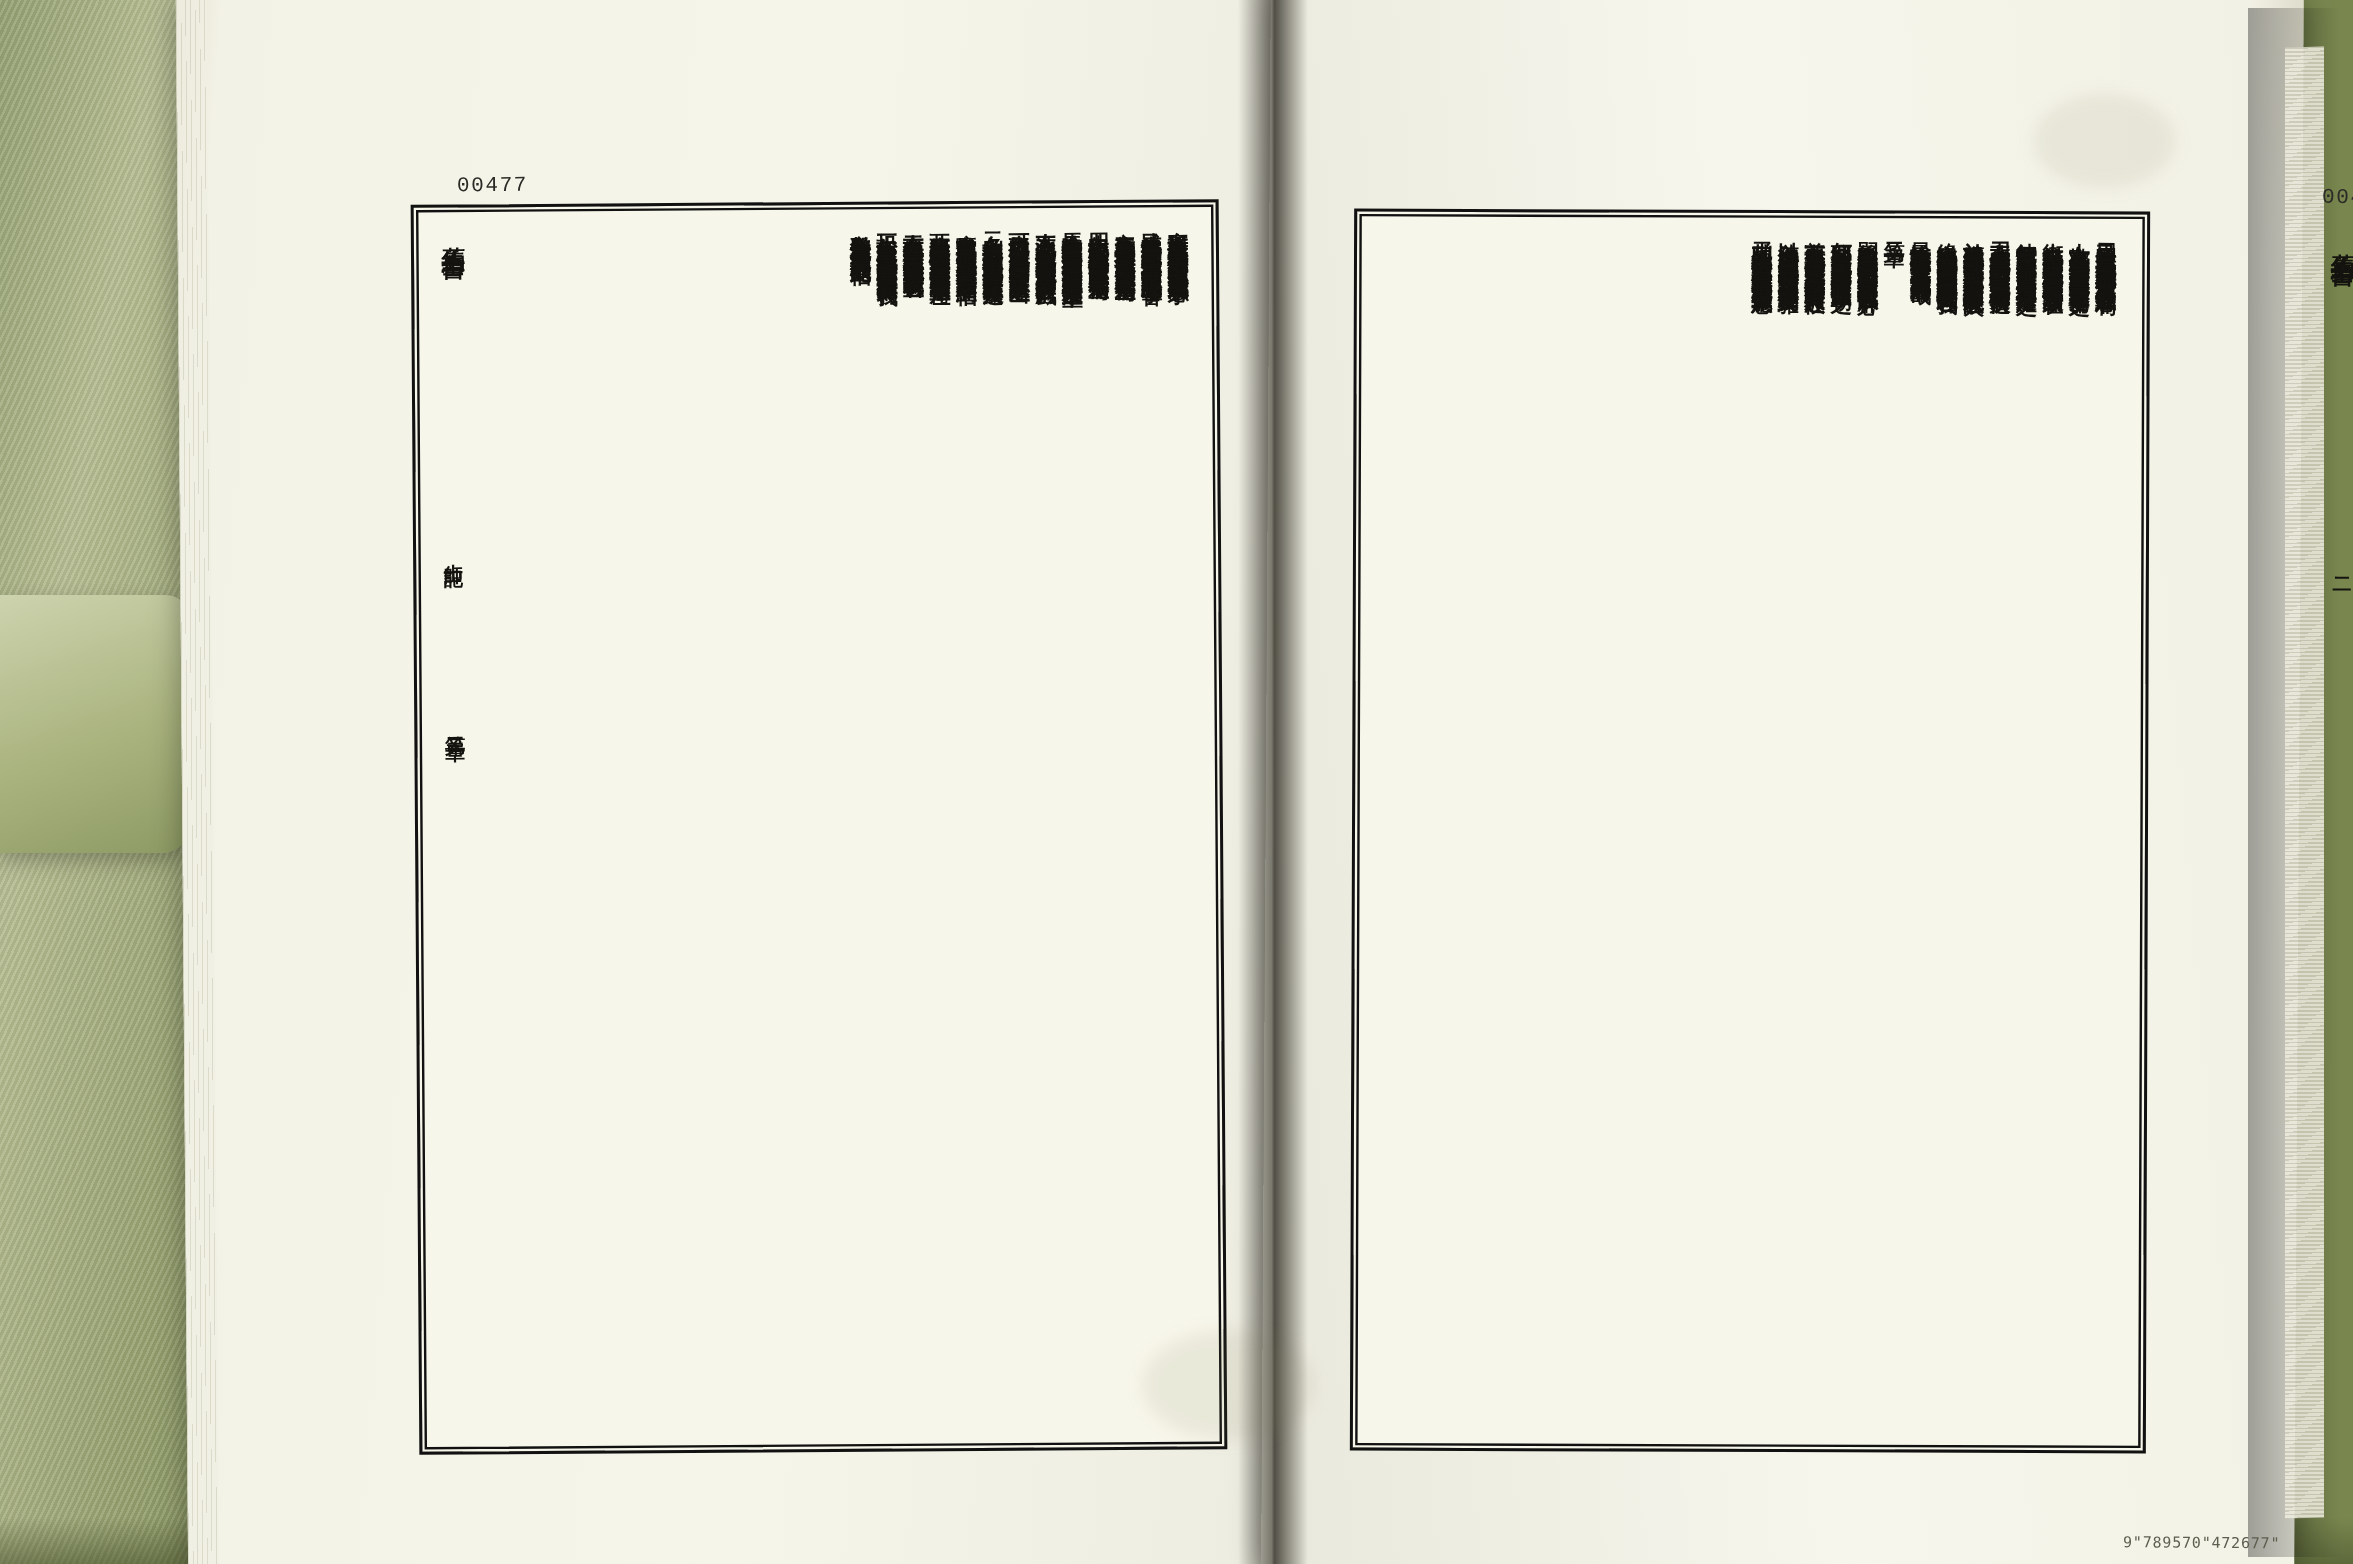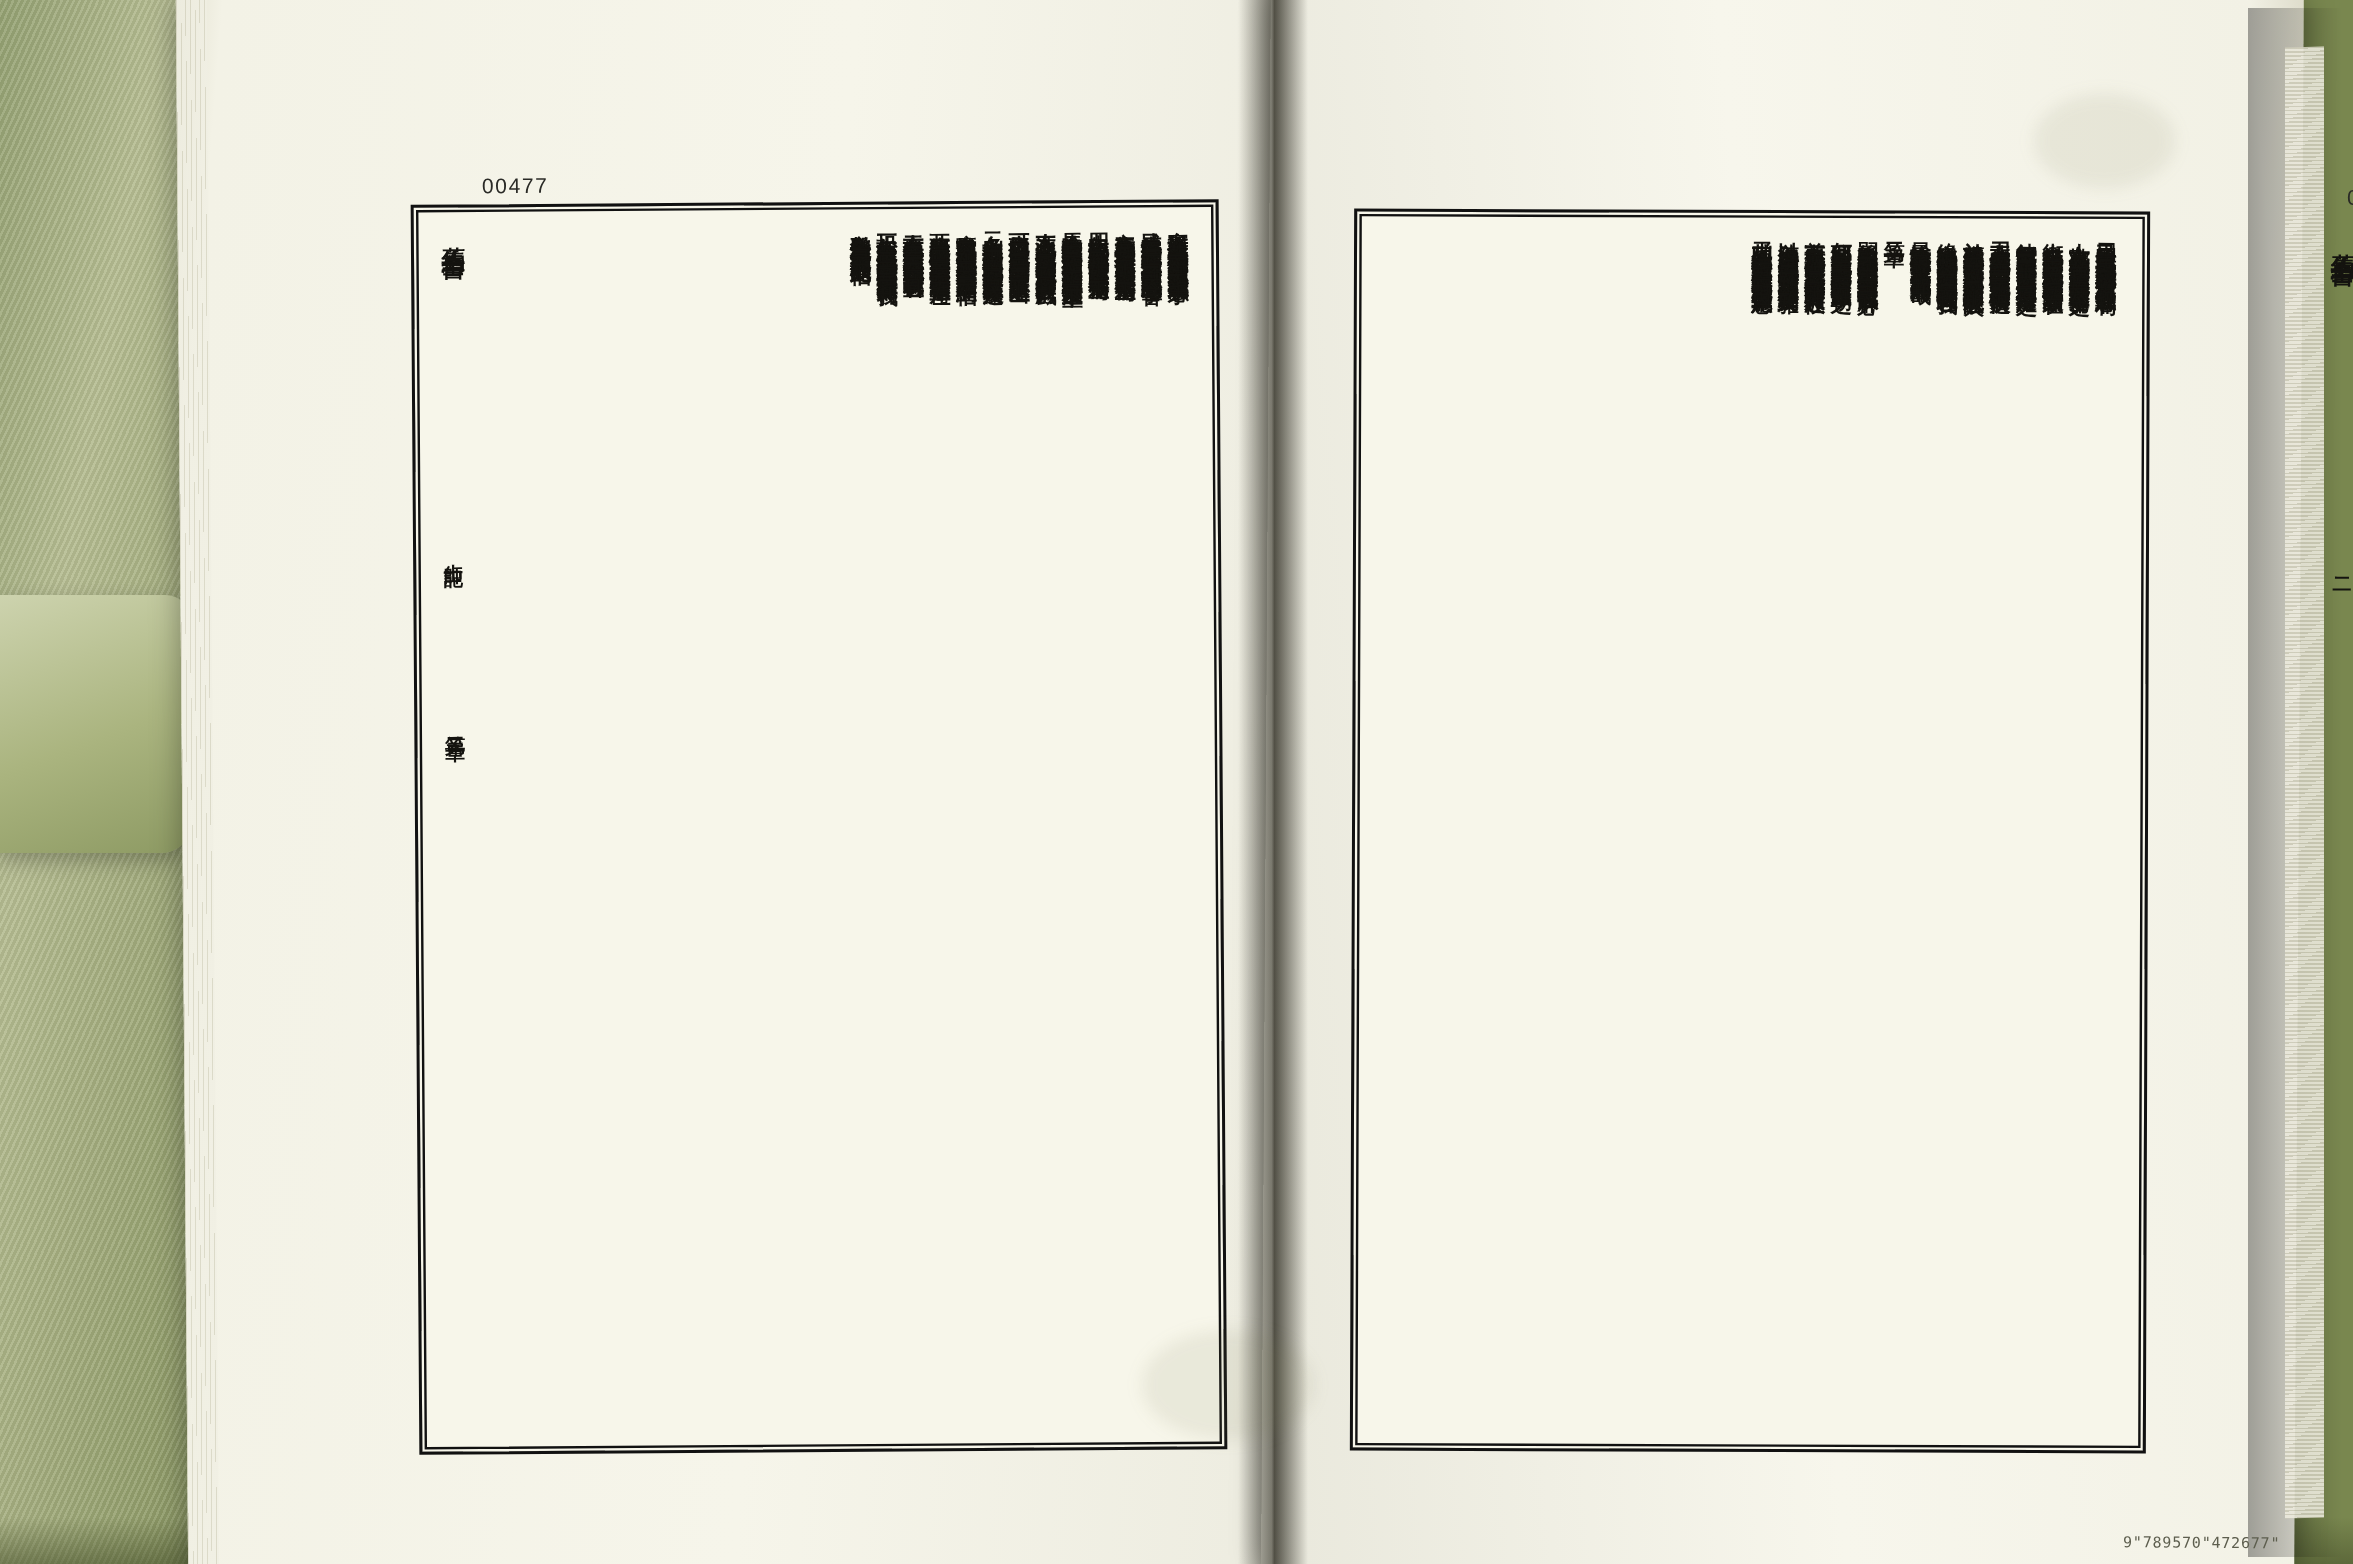--- a/index.html
+++ b/index.html
@@ -79,22 +79,22 @@
   
   .frame{
     position:absolute;border:3.9px solid #111; background:#f7f6ea;
     box-shadow:inset 0 0 0 2.3px #f7f6ea, inset 0 0 0 4.7px #111;
   }
   .frame-left{ left:233px; top:202px; width:802px; height:1244px; transform:rotate(-0.4deg);}
   .frame-right{ left:1170px; top:210px; width:790px; height:1236px; transform:rotate(0.2deg);}
 
   
   .folio{
-    position:absolute;font-family:Liberation Sans, sans-serif;
-    font-size:21px;color:#2a2a26;letter-spacing:1.6px;margin-left:25px;
+    position:absolute;font-family:Liberation Mono, monospace;
+    font-size:21px;color:#2a2a26;letter-spacing:1.6px;
   }
   .folio-left{left:275px;top:174px;transform:rotate(-0.6deg);}
   .folio-right{left:2140px;top:186px;transform:rotate(0.3deg);}
 
   
   .vtext{
     position:absolute;
     writing-mode:vertical-rl;
     text-orientation:upright;
     font-family:"DejaVu Sans","Liberation Sans",sans-serif;

